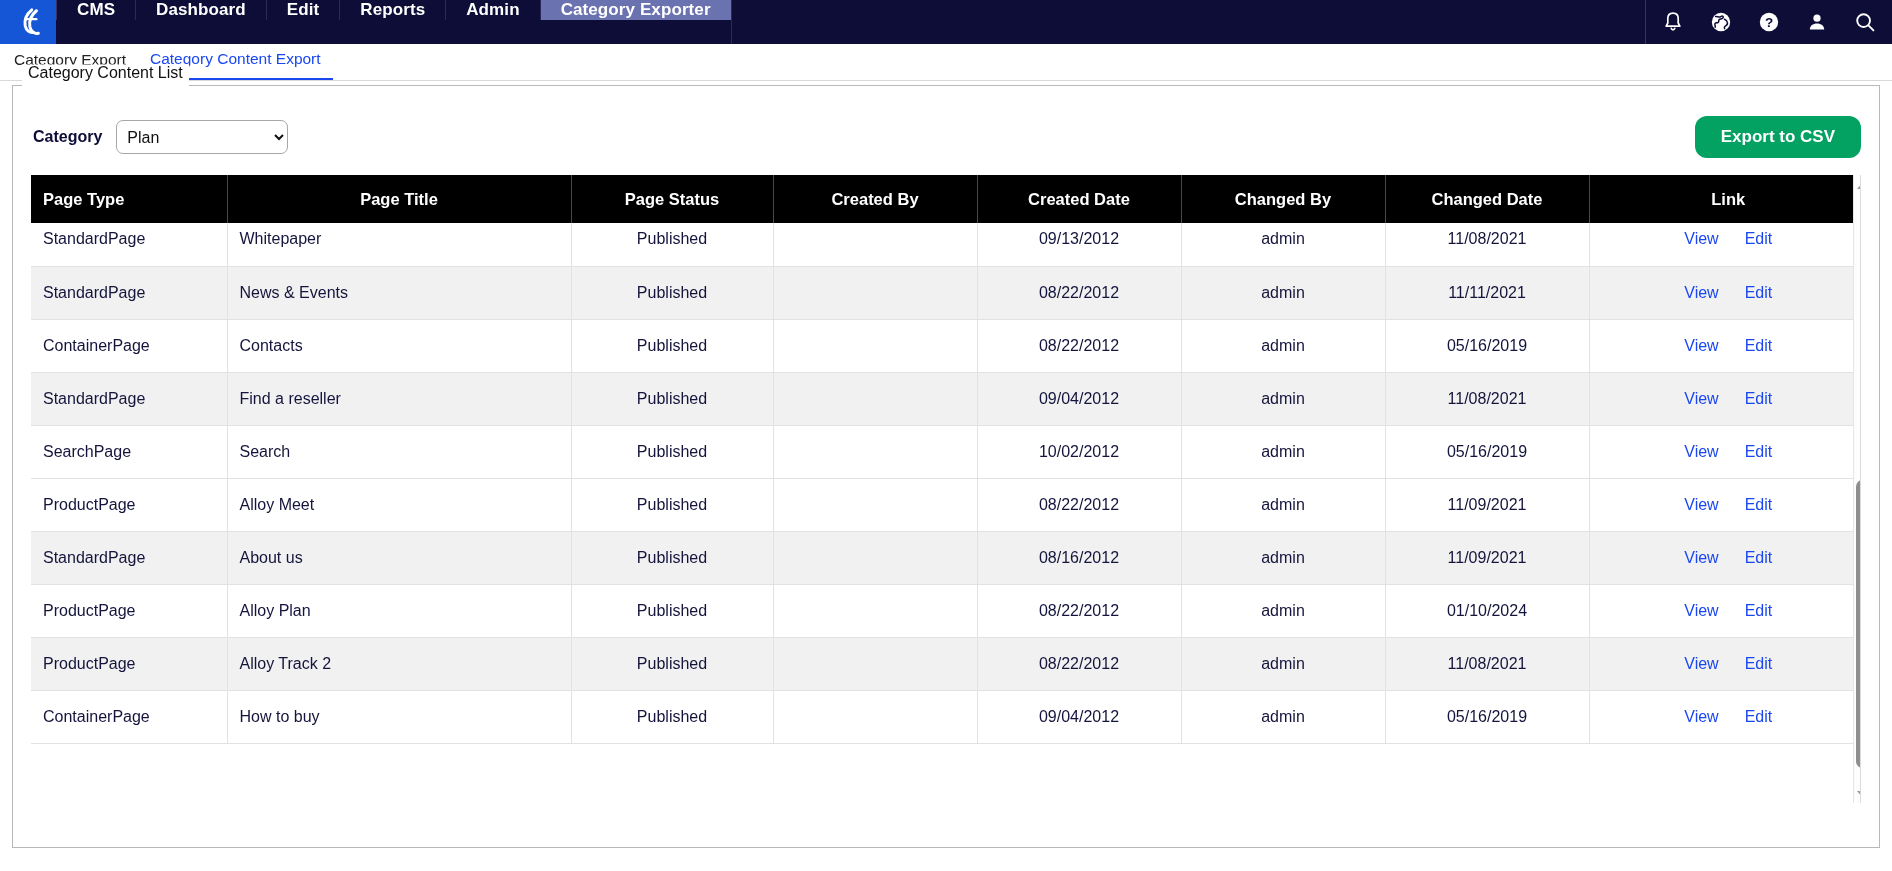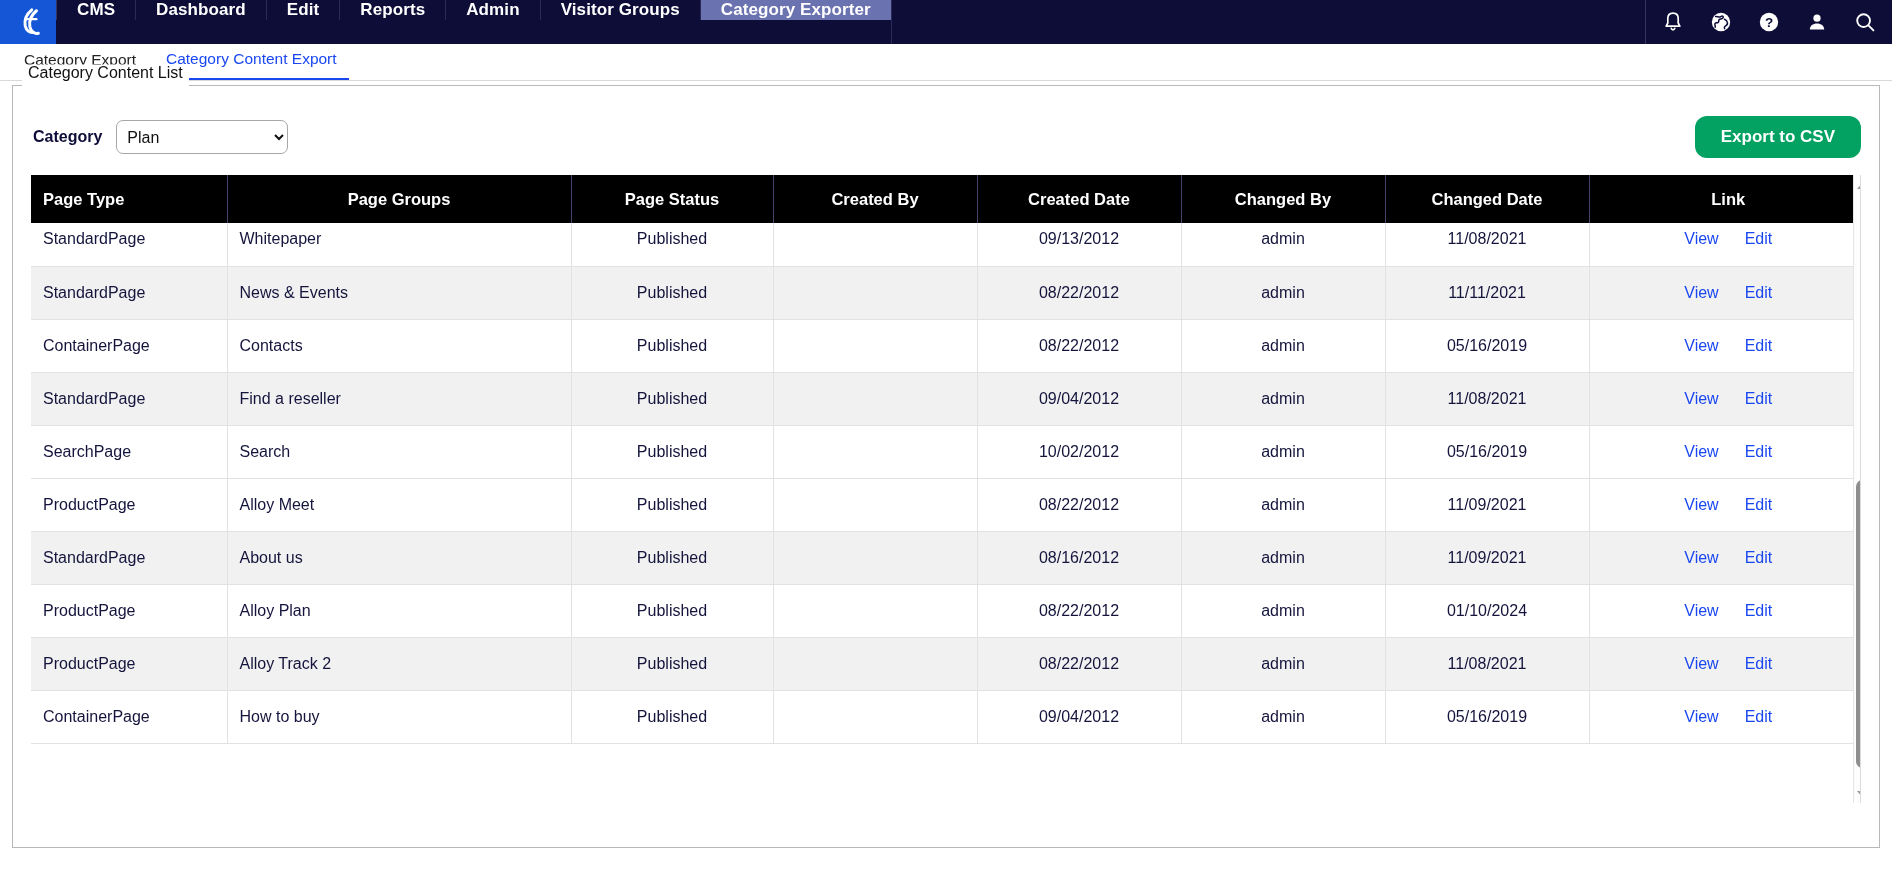--- a/index.html
+++ b/index.html
@@ -46,23 +46,22 @@
     gap: 22px;
   }
   .nav-icon { width: 26px; height: 26px; display: flex; align-items: center; justify-content: center; cursor: pointer; }
   .nav-icon svg { display: block; }
 
   
   .subtabs {
     height: 36px;
     display: flex;
     align-items: center;
-    padding-left: 12px;
+    padding-left: 2px;
     background: #ffffff;
-    gap: 6px;
   }
   .subtab {
     font-size: 15.5px;
     color: #222222;
     padding: 6px 12px 10px 12px;
     white-space: nowrap;
   }
   .subtab.active {
     color: #1a47f0;
     border-bottom: 2px solid #1a47f0;
@@ -246,23 +245,20 @@
         <span>Dashboard</span>
       </div>
     <div class="nav-item">
         <span>Edit</span>
       </div>
     <div class="nav-item">
         <span>Reports</span>
       </div>
     <div class="nav-item">
         <span>Admin</span>
-      </div>
-    <div class="nav-item">
-        <span>Visitor Groups</span>
       </div>
     <div class="nav-item active">
         <span>Category Exporter</span>
       </div>
   </div>
 
   <div class="topbar-spacer"></div>
 
   <div class="icon-group">
     <div class="nav-icon">
@@ -333,21 +329,21 @@
               <col style="width:202px">
             <col style="width:204px">
               <col style="width:204px">
               <col style="width:204px">
             <col style="width:204px">
               <col style="width:278px">
           </colgroup>
           <thead>
             <tr>
               <th class="left">Page Type</th>
-              <th>Page Groups</th>
+              <th>Page Title</th>
               <th>Page Status</th>
               <th>Created By</th>
               <th>Created Date</th>
               <th>Changed By</th>
               <th>Changed Date</th>
               <th>Link</th>
             </tr>
           </thead>
         </table>
       </div>

